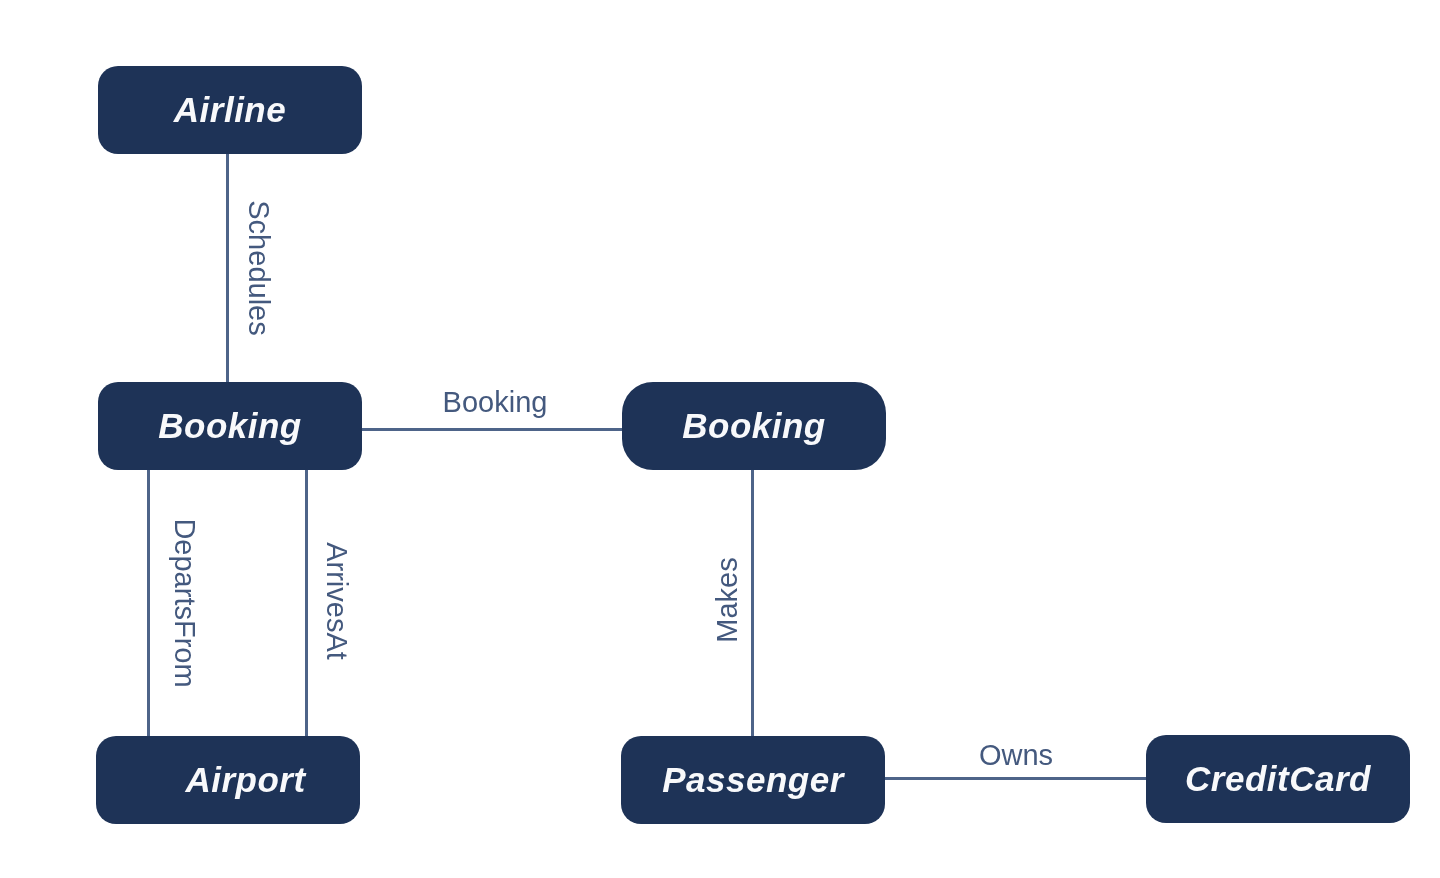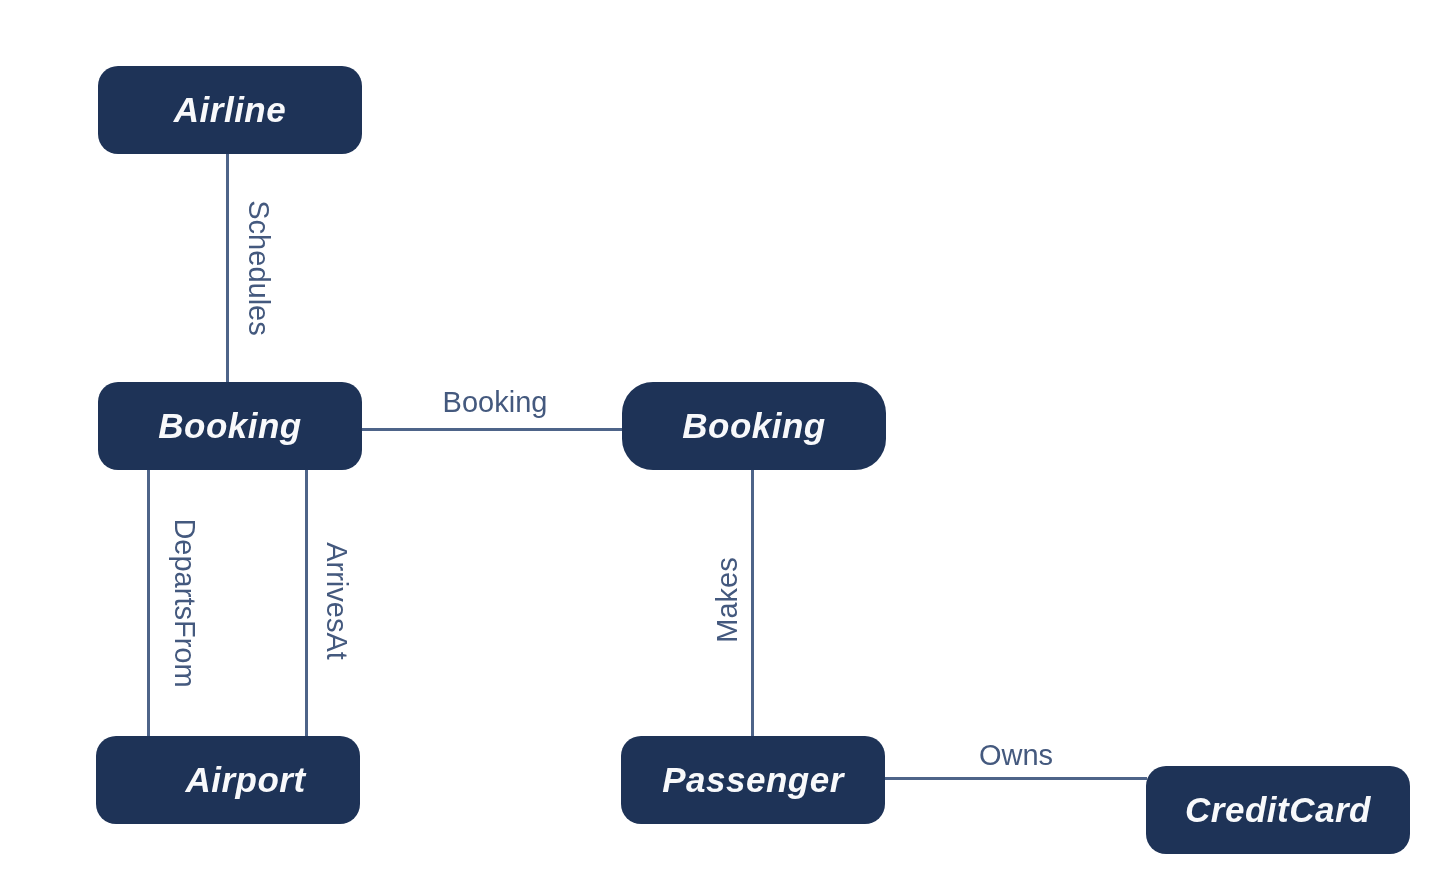--- a/index.html
+++ b/index.html
@@ -81,17 +81,17 @@
   </div>
   <div class="entity" style="left:622px;top:382px;border-radius:31px;">
     <span class="entity-label">Booking</span>
   </div>
   <div class="entity" style="left:96px;top:736px;padding-left:35px;">
     <span class="entity-label">Airport</span>
   </div>
   <div class="entity" style="left:621px;top:736px;">
     <span class="entity-label">Passenger</span>
   </div>
-  <div class="entity" style="left:1146px;top:766px;">
+  <div class="entity" style="left:1146px;top:735px;">
     <span class="entity-label">CreditCard</span>
   </div>
 
 </div>
 
 </body></html>

